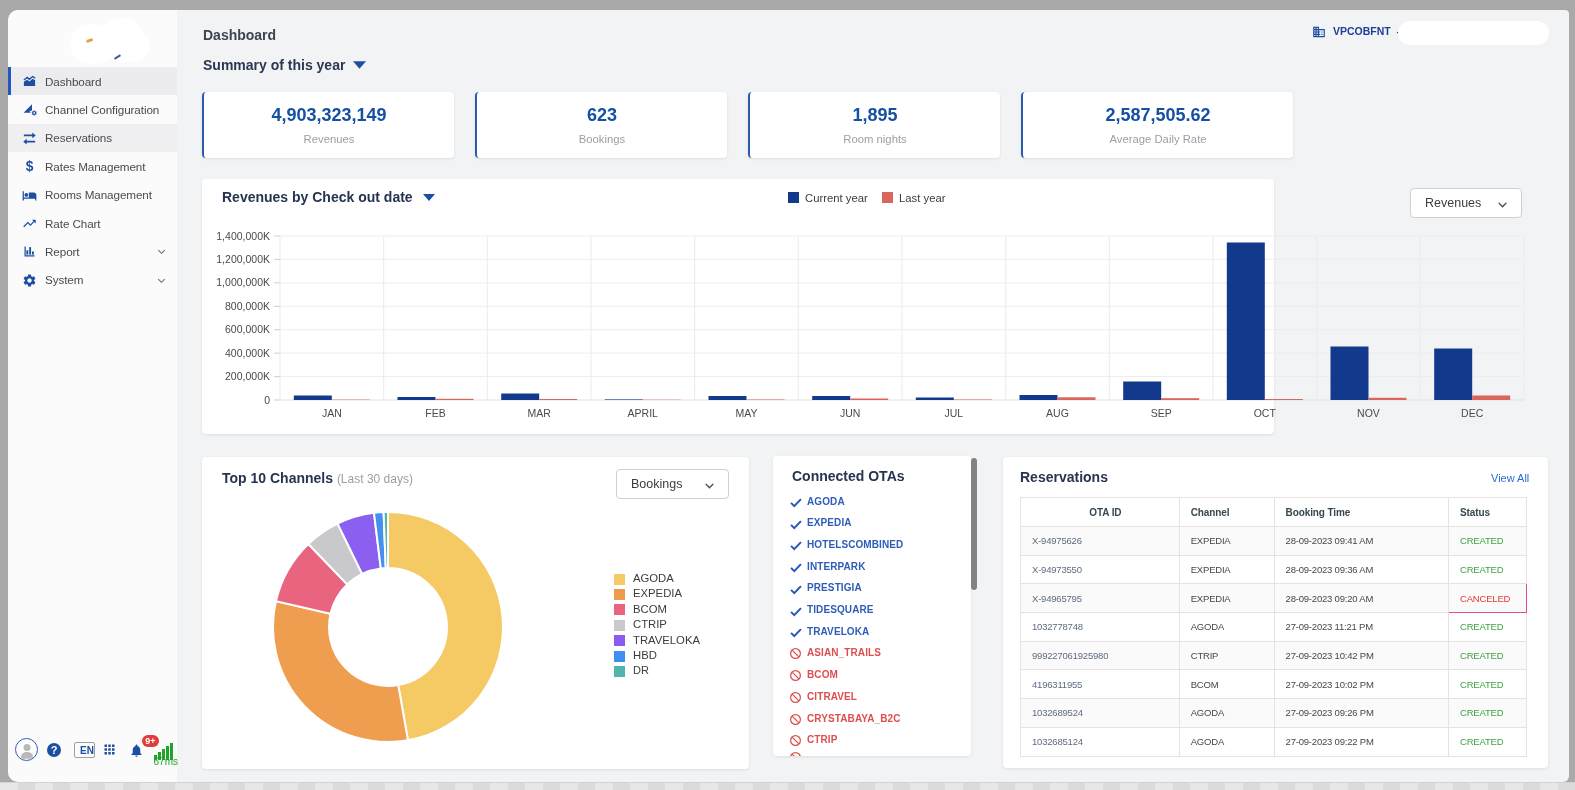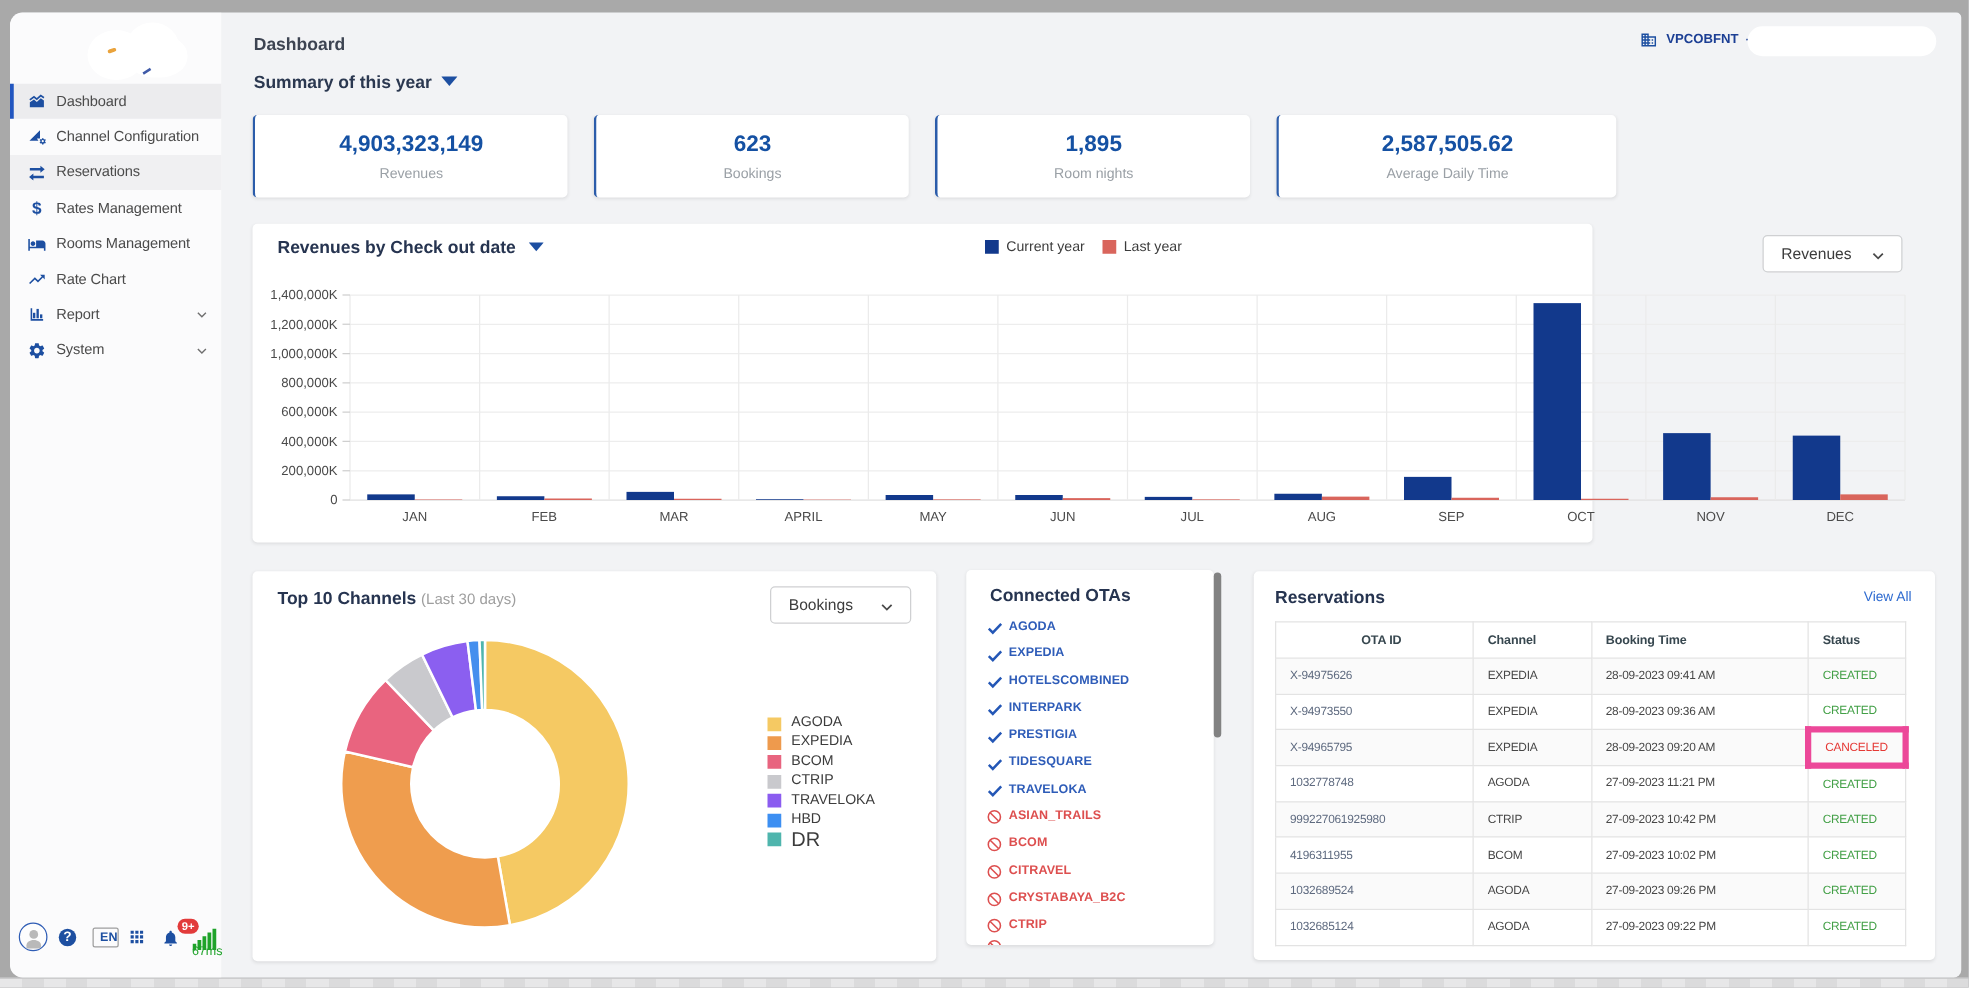--- a/index.html
+++ b/index.html
@@ -154,21 +154,21 @@
     <div class="card statcard" style="left:298px;top:82px;width:252px;height:66px">
         <div class="statnum">623</div>
         <div class="statlbl">Bookings</div>
       </div>
     <div class="card statcard" style="left:571px;top:82px;width:252px;height:66px">
         <div class="statnum">1,895</div>
         <div class="statlbl">Room nights</div>
       </div>
     <div class="card statcard" style="left:844px;top:82px;width:272px;height:66px">
         <div class="statnum">2,587,505.62</div>
-        <div class="statlbl">Average Daily Time</div>
+        <div class="statlbl">Average Daily Rate</div>
       </div>
 
     <div class="card" style="left:25px;top:169px;width:1072px;height:255px">
       <h2 class="ct" style="position:absolute;left:20px;top:10px">Revenues by Check out date
         <svg style="width:12px;height:9px;margin-left:6px" viewBox="0 0 14 10">
             <path d="M0 1h14L7 9z" fill="#1d4fa1"></path>
           </svg>
       </h2>
       <div class="abs" style="left:586px;top:13px;width:11px;height:11px;background:#12398c"></div>
       <div class="abs" style="left:603px;top:12.5px;font-size:11.3px;color:#3c3c3c">Current year</div>
@@ -280,21 +280,21 @@
 <div class="abs" style="left:431px;top:130.4px;font-size:11.3px;color:#3c3c3c">EXPEDIA</div>
 <div class="abs" style="left:412px;top:147.3px;width:11px;height:11px;background:#e8647f"></div>
 <div class="abs" style="left:431px;top:145.8px;font-size:11.3px;color:#3c3c3c">BCOM</div>
 <div class="abs" style="left:412px;top:162.7px;width:11px;height:11px;background:#c9c9cd"></div>
 <div class="abs" style="left:431px;top:161.2px;font-size:11.3px;color:#3c3c3c">CTRIP</div>
 <div class="abs" style="left:412px;top:178.1px;width:11px;height:11px;background:#8b5cf0"></div>
 <div class="abs" style="left:431px;top:176.6px;font-size:11.3px;color:#3c3c3c">TRAVELOKA</div>
 <div class="abs" style="left:412px;top:193.5px;width:11px;height:11px;background:#3d8ff2"></div>
 <div class="abs" style="left:431px;top:192.0px;font-size:11.3px;color:#3c3c3c">HBD</div>
 <div class="abs" style="left:412px;top:208.9px;width:11px;height:11px;background:#4fb5ad"></div>
-<div class="abs" style="left:431px;top:207.4px;font-size:16px;color:#3c3c3c">DR</div>
+<div class="abs" style="left:431px;top:207.4px;font-size:11px;color:#3c3c3c">DR</div>
     </div>
 
     <div class="card" style="left:596px;top:446px;width:198px;height:300px;overflow:hidden">
       <div class="abs" style="left:19px;top:12px;font-size:14px;font-weight:bold;color:#263450">Connected OTAs</div>
       <svg class="abs" style="left:16px;top:39.0px;width:14px;height:14px" viewBox="0 0 24 24" fill="none">
           <path d="M3.5 13.5 9 19 20.5 7" stroke="#2457b6" stroke-width="3.4"></path>
         </svg>
 <div class="abs" style="left:34px;top:39.5px;font-size:10px;font-weight:bold;color:#2e5cb8;letter-spacing:0.1px">AGODA</div>
 <svg class="abs" style="left:16px;top:60.7px;width:14px;height:14px" viewBox="0 0 24 24" fill="none">
           <path d="M3.5 13.5 9 19 20.5 7" stroke="#2457b6" stroke-width="3.4"></path>
@@ -373,21 +373,21 @@
 <tr style="height:28.7px;background:#ffffff">
 <td style="border:1px solid #e3e3e3;padding-left:11px;color:#5f6b80">X-94973550</td>
 <td style="border:1px solid #e3e3e3;padding-left:11px;color:#474747">EXPEDIA</td>
 <td style="border:1px solid #e3e3e3;padding-left:11px;color:#474747">28-09-2023 09:36 AM</td>
 <td style="border:1px solid #e3e3e3;padding-left:11px;color:#43a047">CREATED</td>
 </tr>
 <tr style="height:28.7px;background:#fafafa">
 <td style="border:1px solid #e3e3e3;padding-left:11px;color:#5f6b80">X-94965795</td>
 <td style="border:1px solid #e3e3e3;padding-left:11px;color:#474747">EXPEDIA</td>
 <td style="border:1px solid #e3e3e3;padding-left:11px;color:#474747">28-09-2023 09:20 AM</td>
-<td style="border:5px solid #ec4899;padding-left:11px;color:#e53935">CANCELED</td>
+<td style="border:1px solid #ec4899;padding-left:11px;color:#e53935">CANCELED</td>
 </tr>
 <tr style="height:28.7px;background:#ffffff">
 <td style="border:1px solid #e3e3e3;padding-left:11px;color:#5f6b80">1032778748</td>
 <td style="border:1px solid #e3e3e3;padding-left:11px;color:#474747">AGODA</td>
 <td style="border:1px solid #e3e3e3;padding-left:11px;color:#474747">27-09-2023 11:21 PM</td>
 <td style="border:1px solid #e3e3e3;padding-left:11px;color:#43a047">CREATED</td>
 </tr>
 <tr style="height:28.7px;background:#fafafa">
 <td style="border:1px solid #e3e3e3;padding-left:11px;color:#5f6b80">999227061925980</td>
 <td style="border:1px solid #e3e3e3;padding-left:11px;color:#474747">CTRIP</td>

